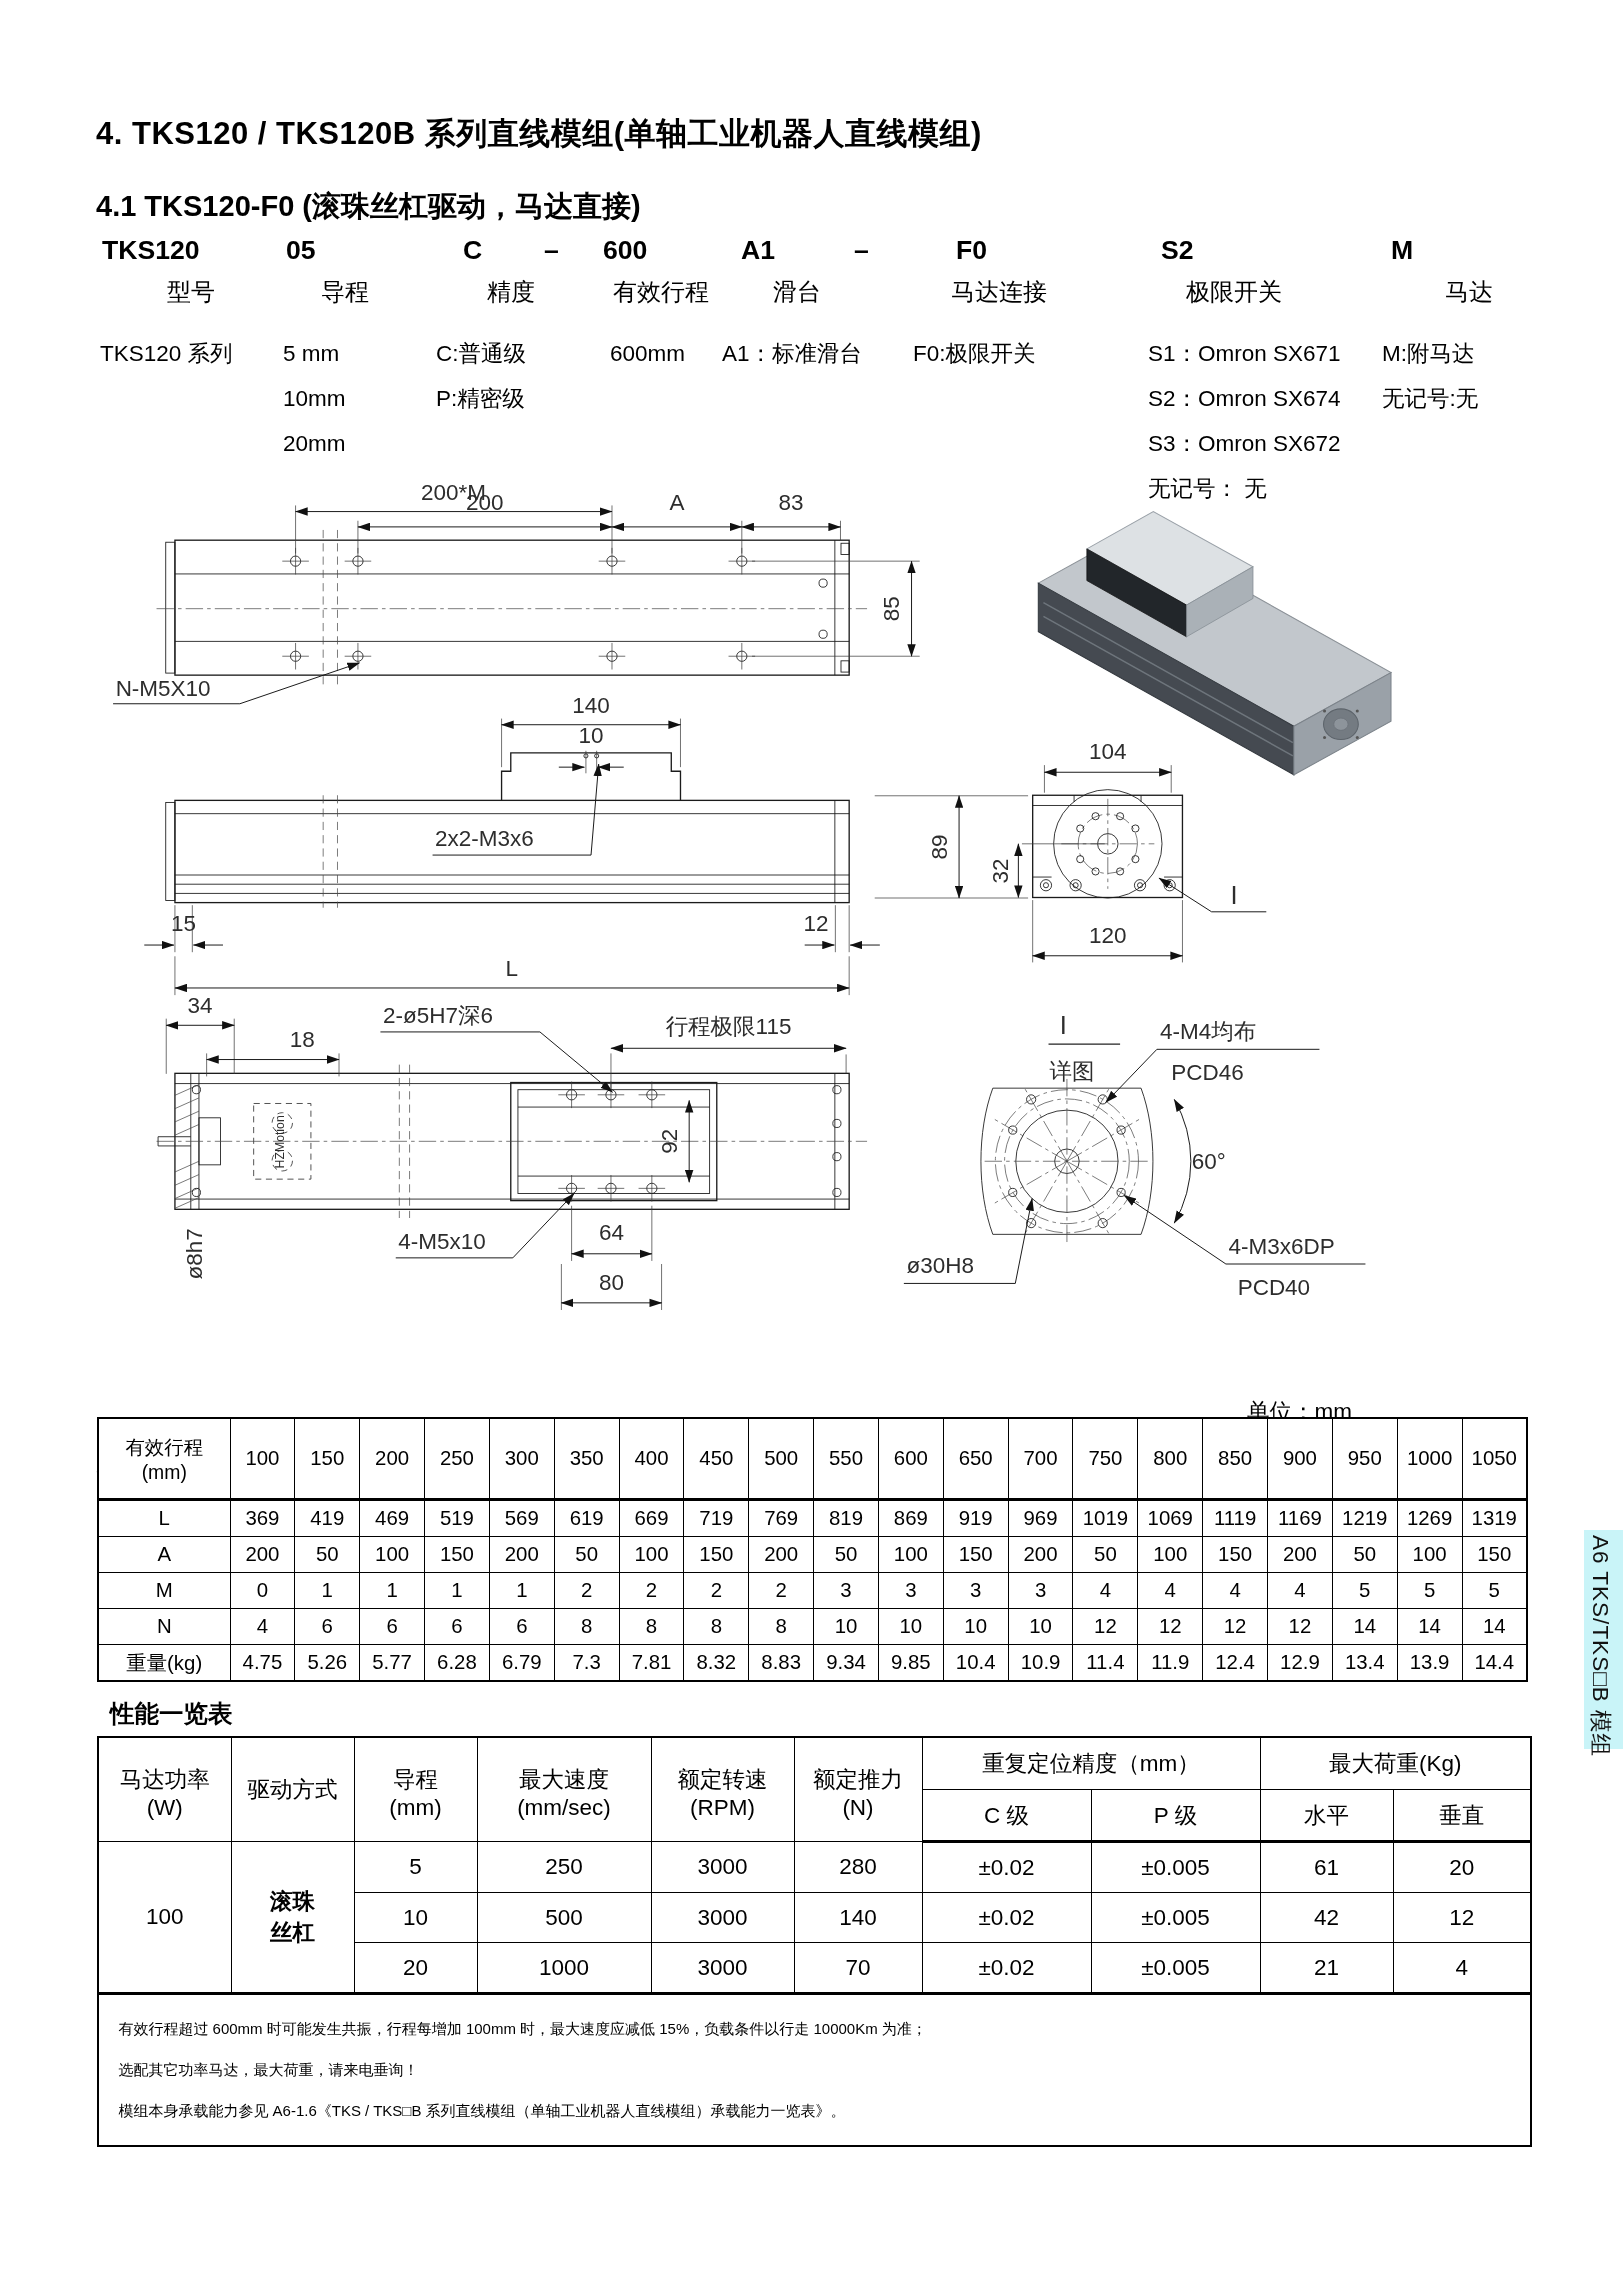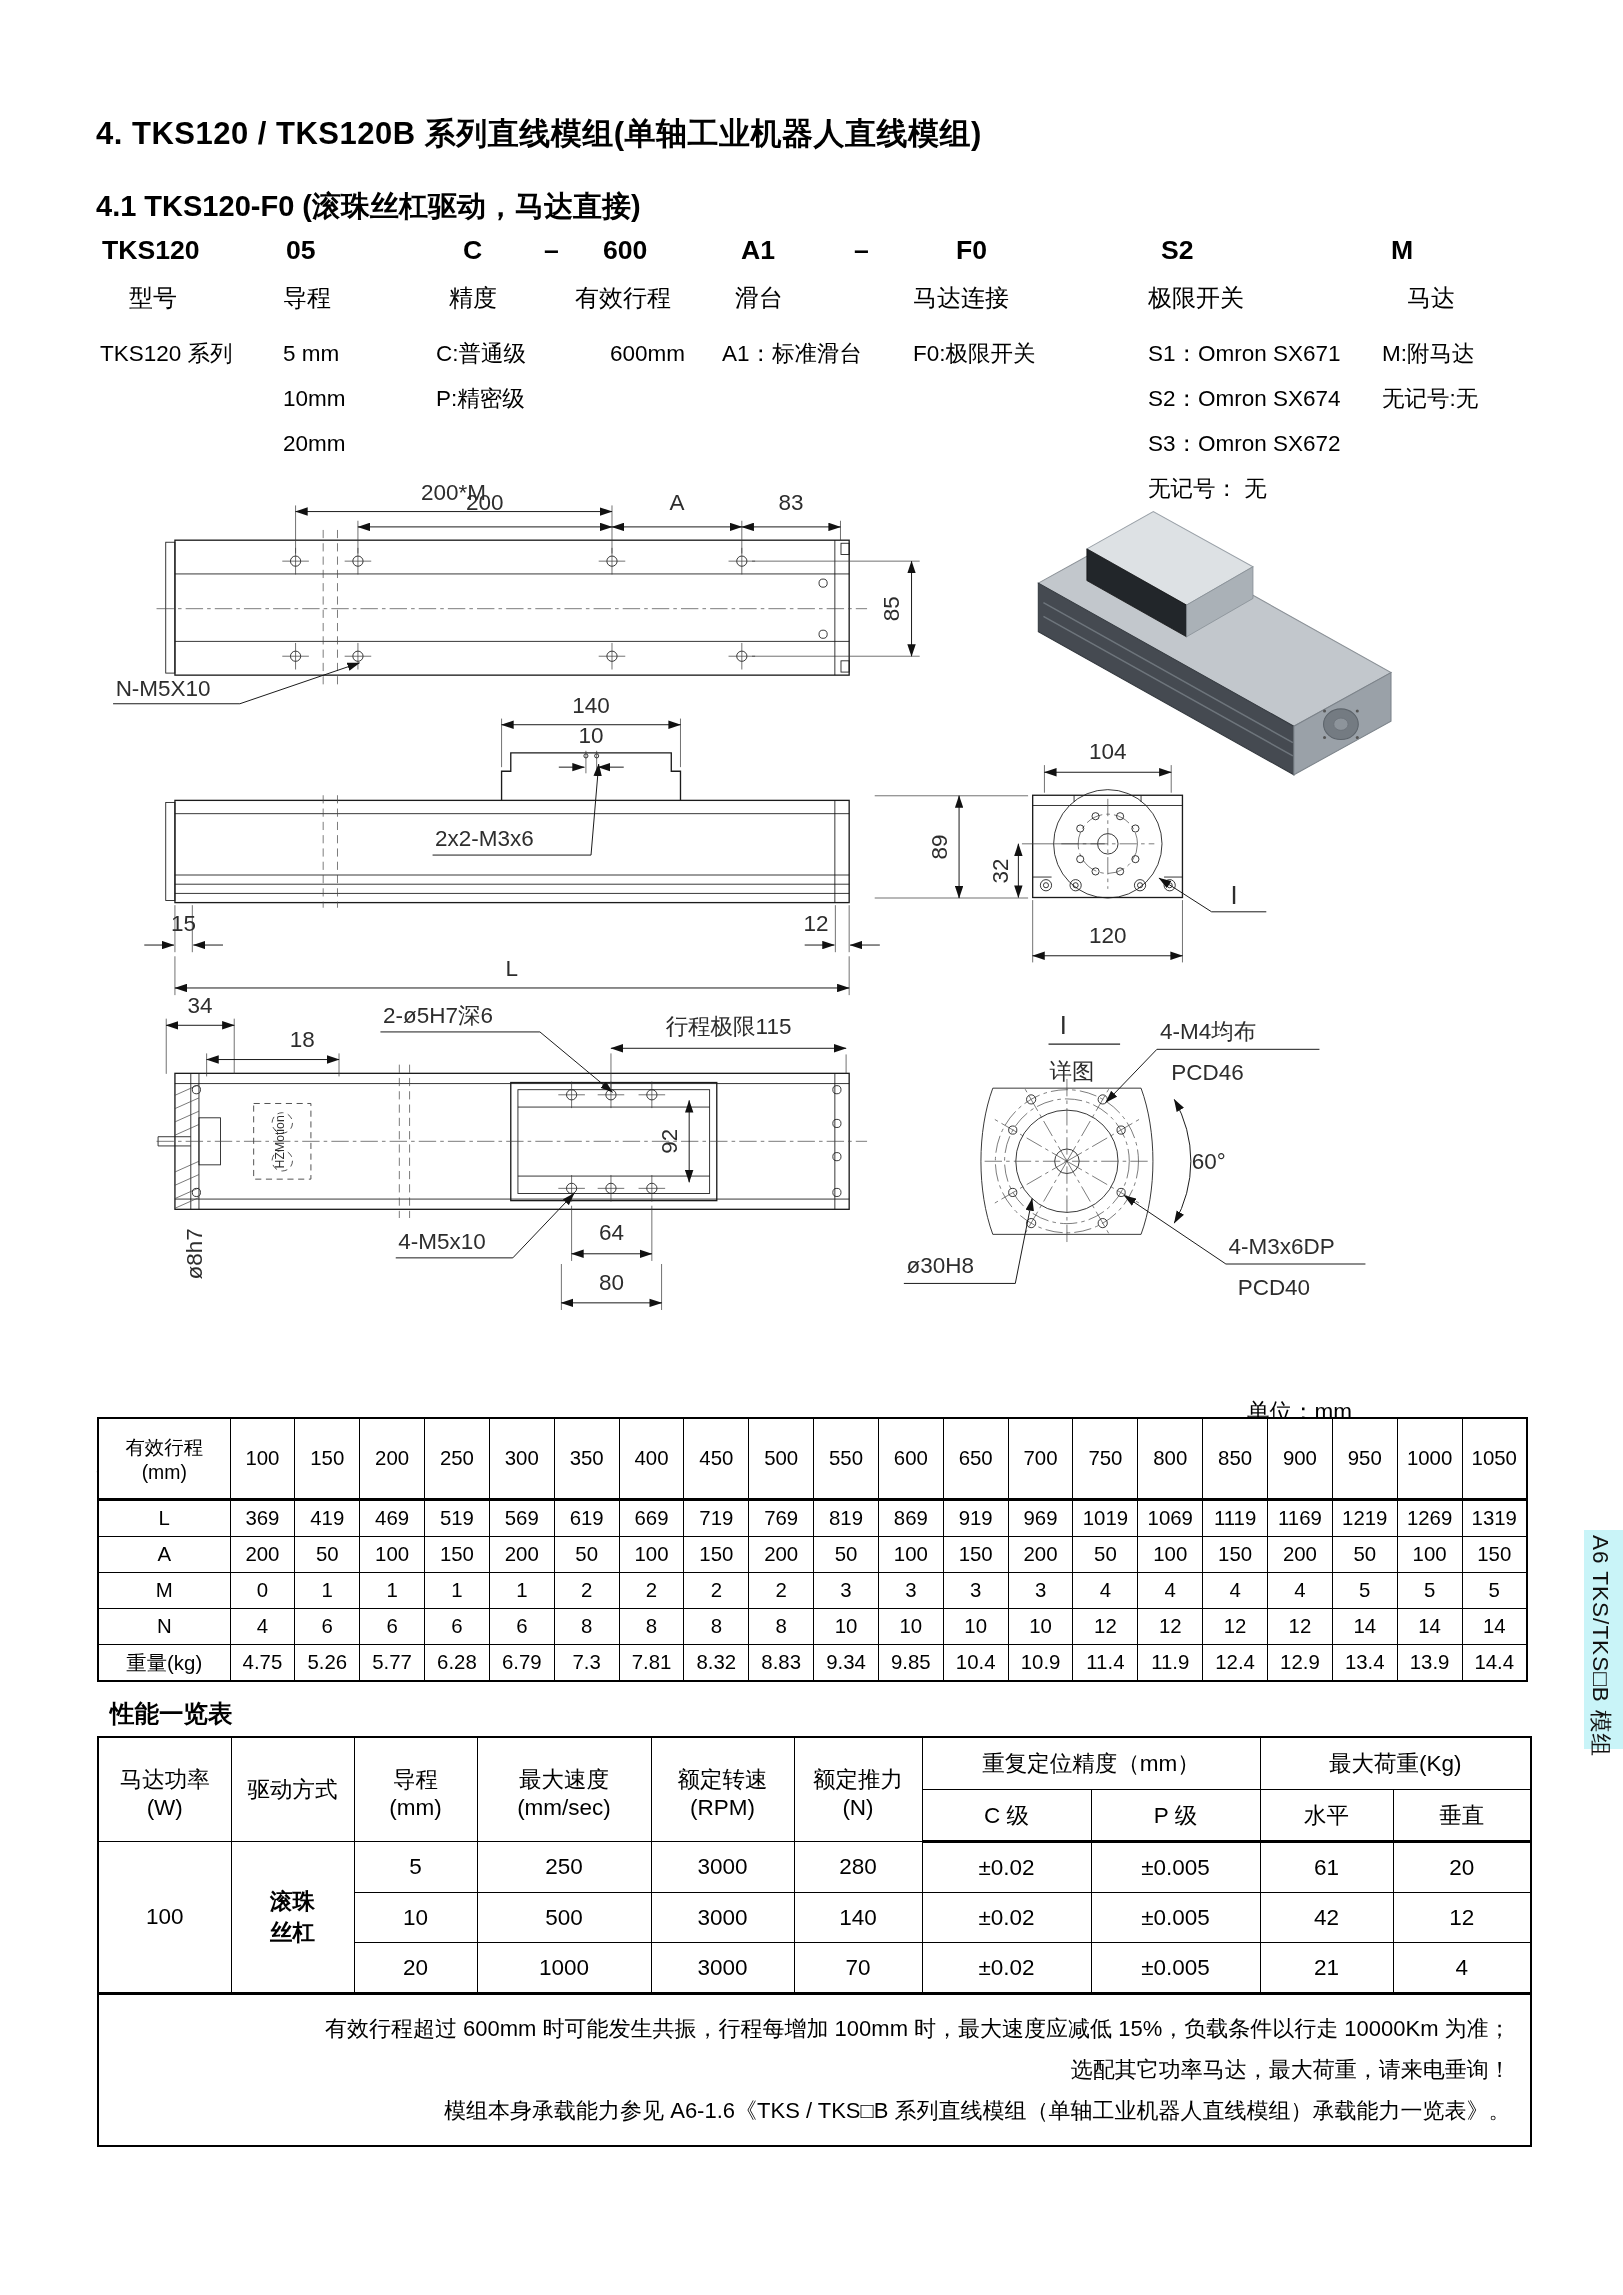--- a/index.html
+++ b/index.html
@@ -10,21 +10,21 @@
   }
   .abs{position:absolute;}
   .pre{white-space:pre-line;font-weight:bold;}
 
   
   #doc-title{left:96px;top:113px;font-size:31px;font-weight:bold;letter-spacing:0.5px;}
   #doc-subtitle{left:96px;top:187px;font-size:29px;font-weight:bold;}
 
   
   .mc-code{position:absolute;top:235px;font-size:26.6px;font-weight:bold;white-space:nowrap;}
-  .mc-label{position:absolute;top:282px;font-size:24px;white-space:nowrap;}
+  .mc-label{position:absolute;top:276px;font-size:24px;white-space:nowrap;margin-left:38px;}
   .mc-opts{position:absolute;top:331px;}
   .mc-opts div{font-size:22.5px;line-height:45px;white-space:nowrap;}
 
   
   #drawing{left:77px;top:440px;}
   svg .b{fill:none;stroke:#1b1b1b;stroke-width:2.6;}
   svg .t{fill:none;stroke:#1b1b1b;stroke-width:1.7;}
   svg .dl{fill:none;stroke:#141414;stroke-width:1.9;}
   svg .ext{fill:none;stroke:#3a3a3a;stroke-width:1.4;}
   svg .cl{fill:none;stroke:#474747;stroke-width:1.4;stroke-dasharray:34 8 7 8;}
@@ -47,21 +47,21 @@
   #dim-table tbody th,#dim-table tbody td{height:33px;font-weight:normal;}
   #dim-table{border:2.6px solid #000;}
 
   #perf-title{left:110px;top:1697px;font-size:24.5px;font-weight:bold;}
   #perf-table{left:97px;top:1736px;width:1431px;font-size:22.5px;border:2.6px solid #000;}
   #perf-table th{font-weight:normal;}
   #perf-table tr.h1 th{height:49px;border-bottom:1.3px solid #000;}
   #perf-table tr.h1 th.two{padding-top:6.1px;}
   #perf-table tr.h2 th{height:48px;border-bottom:3.1px solid #000;}
   #perf-table tbody td{height:47px;}
-  #perf-table td.notes-cell{border-top:3.1px solid #000;text-align:right;padding:13.3px 19.4px;font-size:22px;}
+  #perf-table td.notes-cell{border-top:3.1px solid #000;text-align:left;padding:13.3px 19.4px;font-size:15px;}
   #perf-table td.notes-cell div{line-height:41px;}
 
   
   #side-tab{left:1584px;top:1530px;width:40px;height:219px;background:#c9f4f8;}
   #side-tab .tab-text{
     position:absolute;left:32px;top:5.1px;transform:rotate(90deg);transform-origin:left top;
     font-size:22.5px;white-space:nowrap;letter-spacing:1px;color:#111;
   }
 </style>
 </head>

